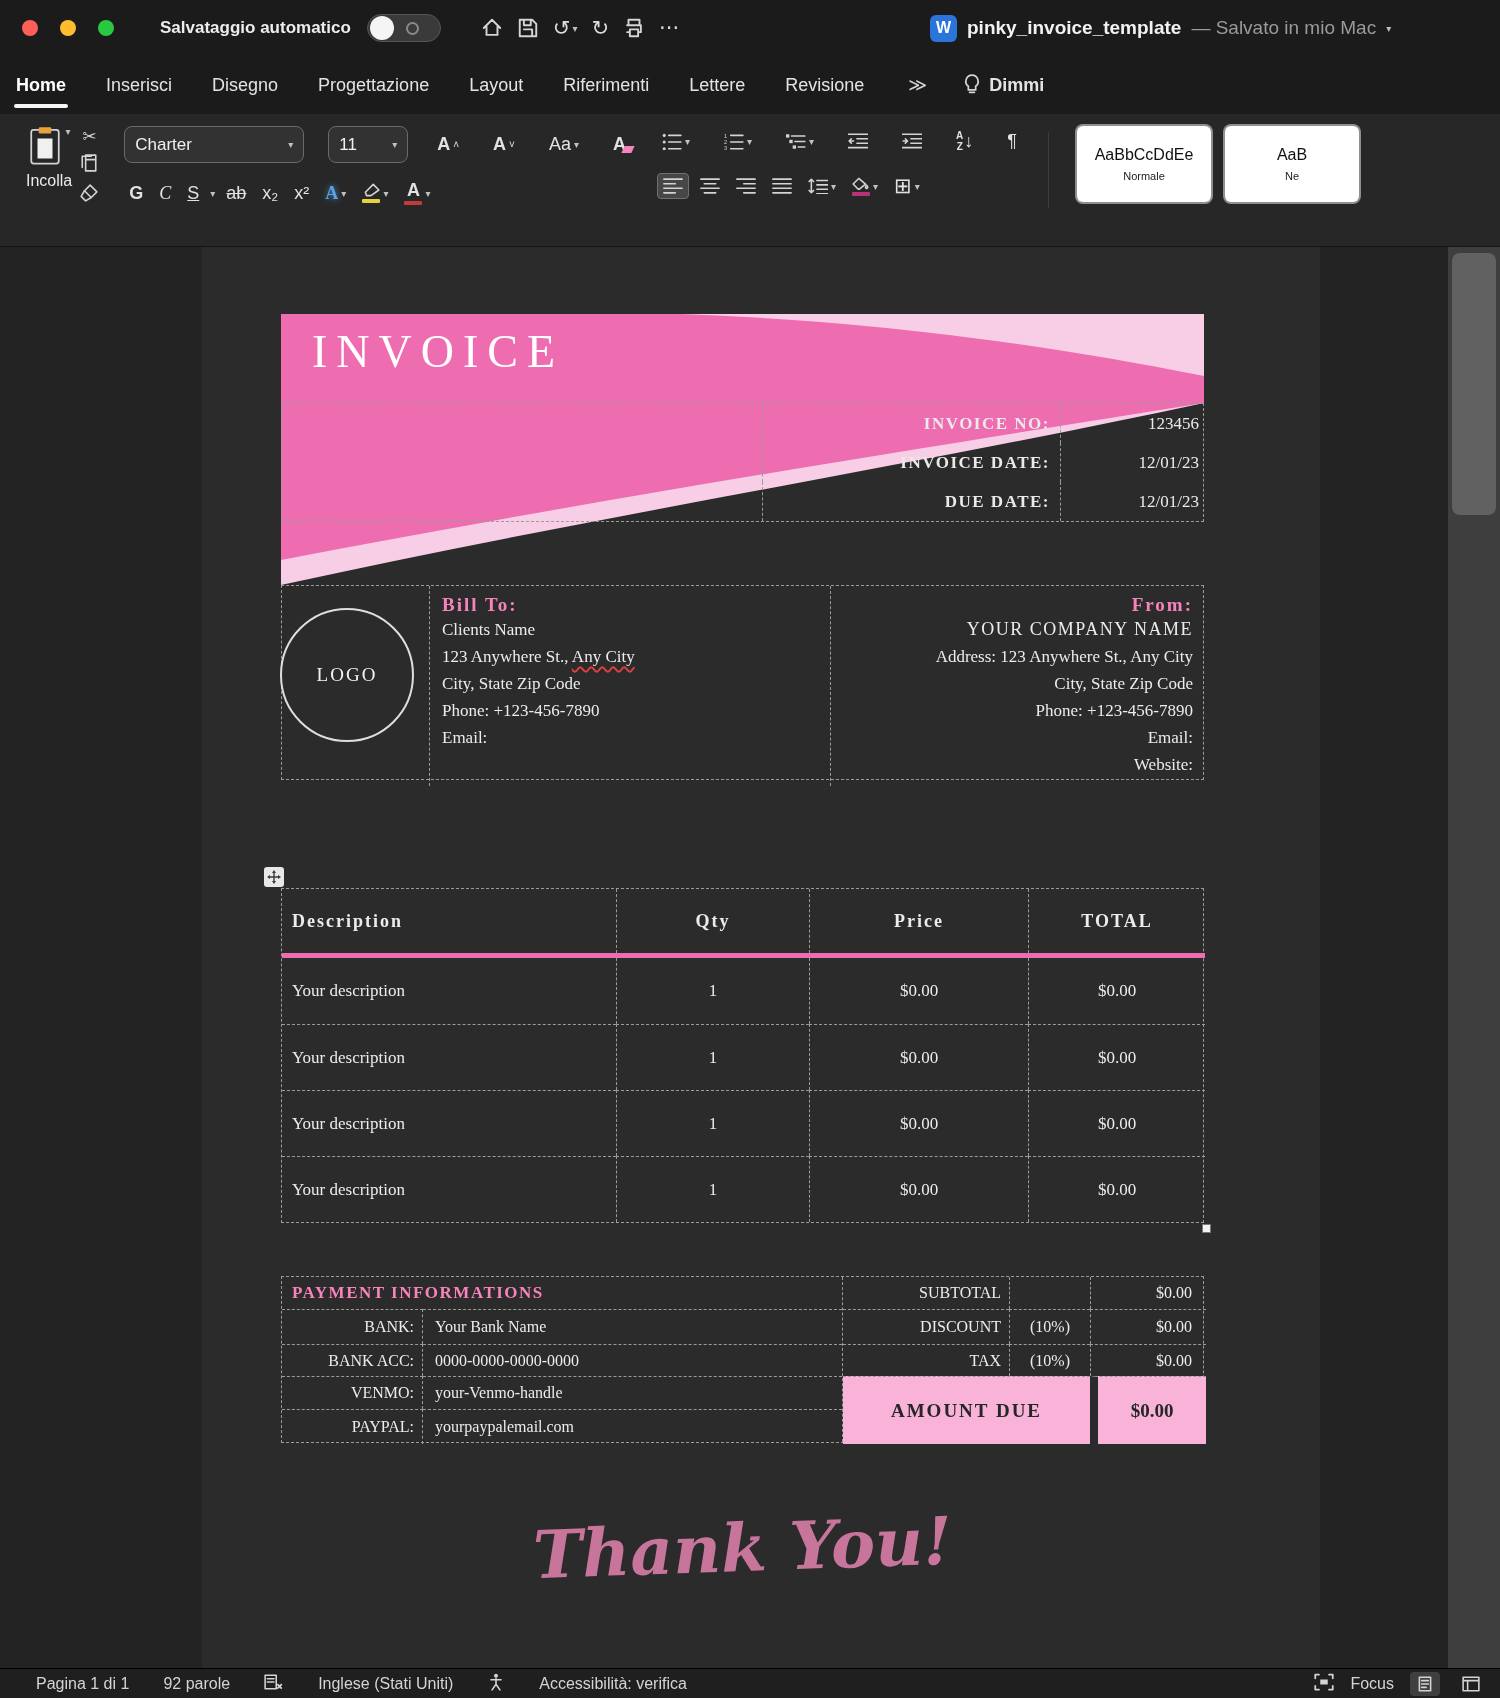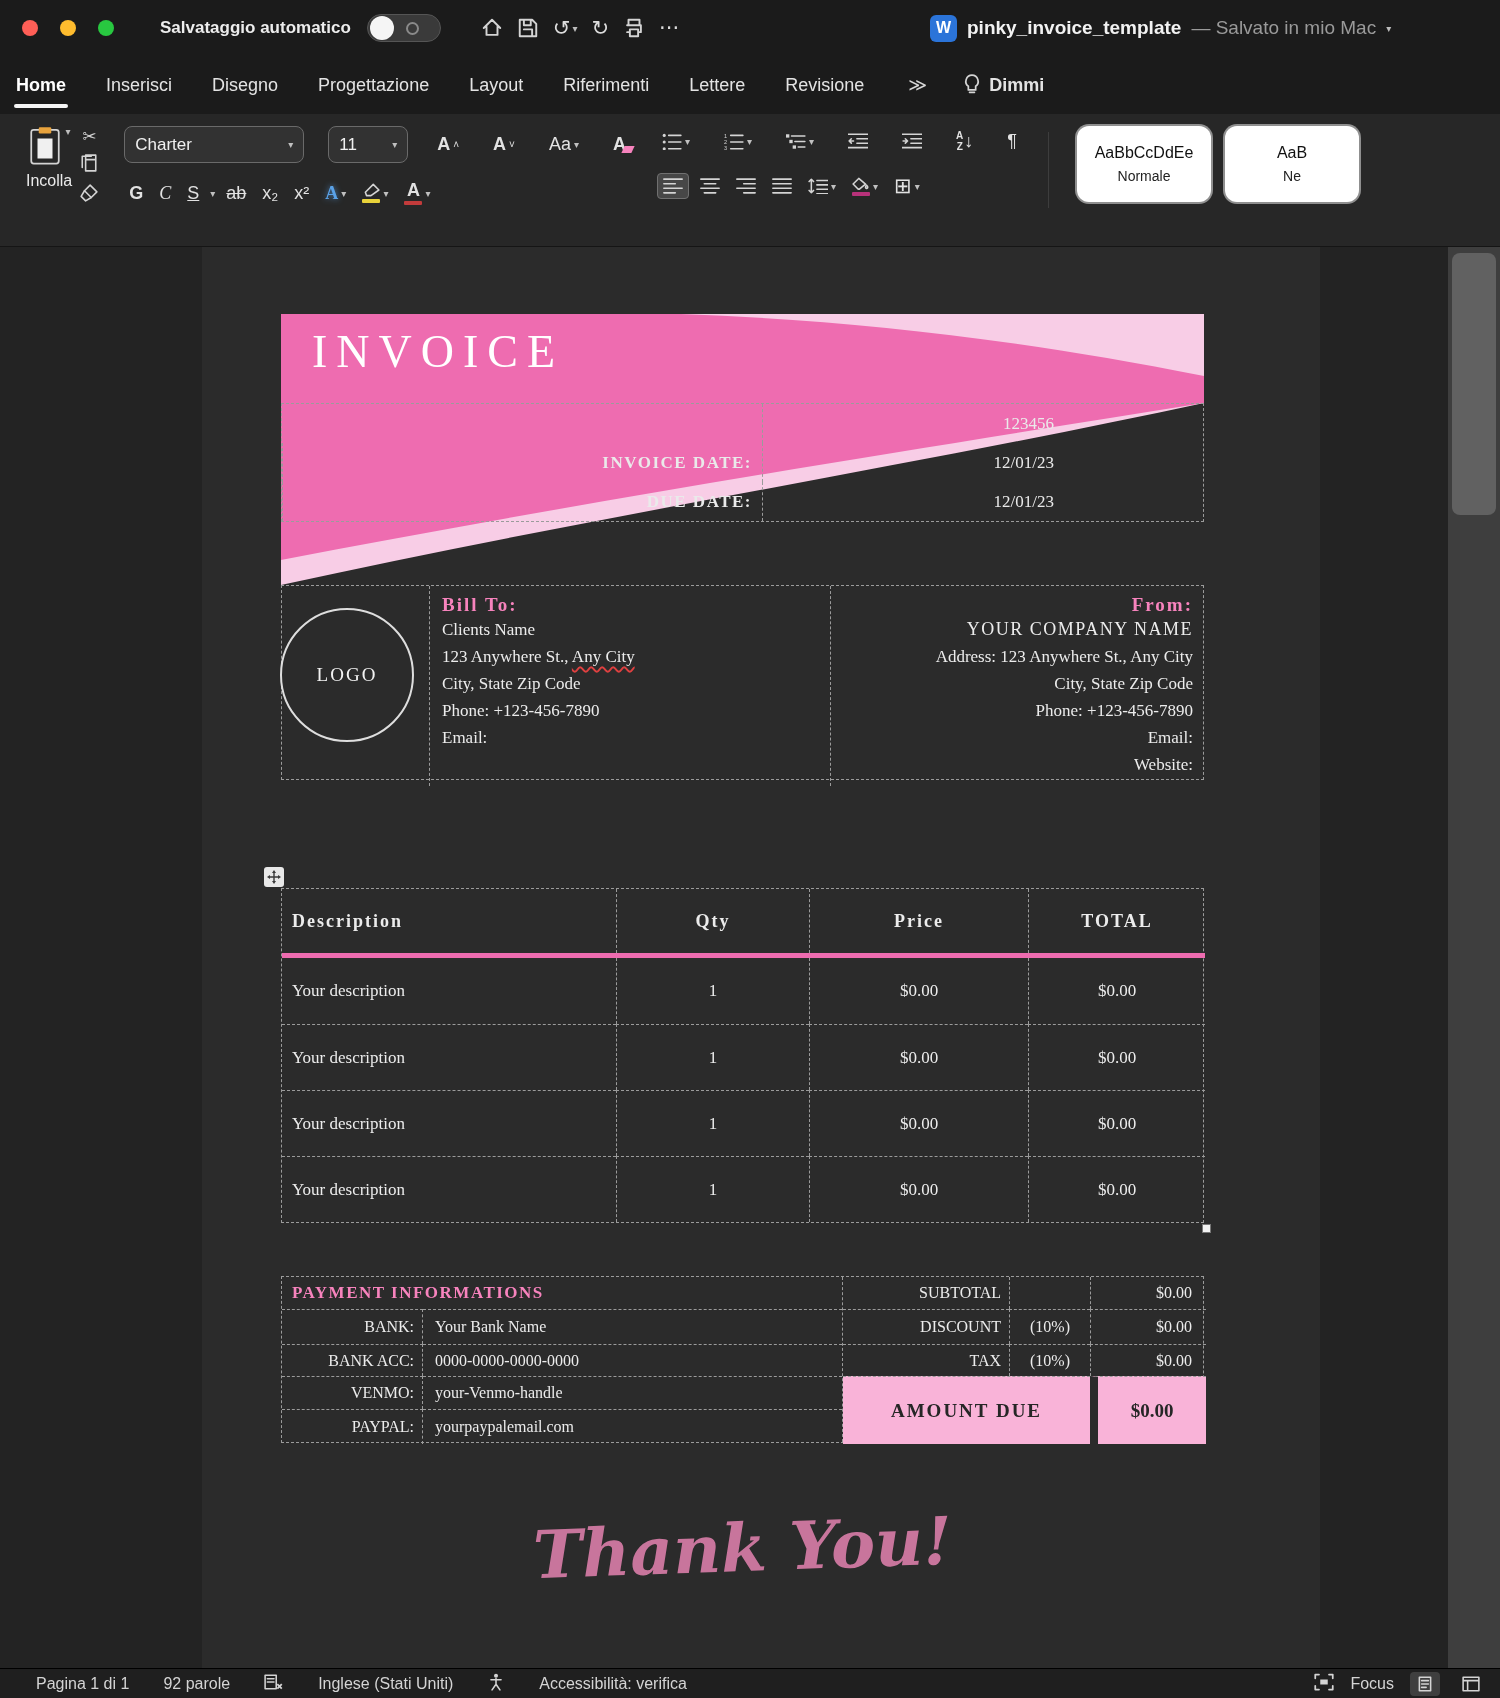--- a/index.html
+++ b/index.html
@@ -53,23 +53,23 @@
   .clr-a{position:relative;font-weight:bold}
   .clr-a::after{content:"";position:absolute;right:-7px;bottom:2px;width:10px;height:7px;background:var(--pinktext,#f783bd);transform:skewX(-25deg)}
   .underbar{display:flex;flex-direction:column;align-items:center;line-height:1}
   .underbar .bar{width:18px;height:4px;margin-top:2px;border-radius:1px}
   .grow-a{font-weight:bold}
   .sup-mini{font-size:10px;vertical-align:super}
   .sortb{display:flex;align-items:center;gap:1px}
   .sort-lt{display:flex;flex-direction:column;font-size:10px;line-height:1.1;font-weight:bold}
   .vsep{width:1px;height:76px;background:#3d3d3d;margin:6px 22px 0 0}
   .styles{display:flex;gap:14px;margin-left:6px}
-  .style-chip{width:134px;height:76px;background:#fff;border-radius:12px;box-shadow:0 0 0 2px #8f8f8f;display:flex;flex-direction:column;align-items:center;justify-content:center;gap:6px;cursor:default}
+  .style-chip{width:134px;height:76px;background:#fff;border-radius:6px;box-shadow:0 0 0 2px #8f8f8f;display:flex;flex-direction:column;align-items:center;justify-content:center;gap:6px;cursor:default}
   .style-prev{color:#111;font-size:16px}
-  .style-name{color:#222;font-size:14px}
+  .style-name{color:#222;font-size:11px}
 
   
   .doc-area{position:absolute;top:247px;left:0;right:0;bottom:30px;background:#232323}
   .page{position:absolute;left:202px;top:0;width:1118px;height:1421px;background:#2b2b2b}
   .serif{font-family:"Liberation Serif","DejaVu Serif",serif}
   .wave{position:absolute;left:79px;top:67px;width:923px;height:271px}
   .invoice-title{position:absolute;left:110px;top:78px;font-size:46px;font-weight:normal;letter-spacing:9px;color:#fff}
   .dash{border:1px dashed #9b9b9b}
   .meta{position:absolute;left:79px;top:156px;width:923px;height:119px;display:grid;grid-template-columns:480px 298px 145px;grid-template-rows:1fr 1fr 1fr;color:#eaeaea}
   .meta .c2{border-left:1px dashed #9b9b9b;display:flex;align-items:center;justify-content:flex-end;padding-right:10px;font-weight:bold;letter-spacing:1.5px;font-size:17px}
@@ -390,20 +390,21 @@
     <div class="page serif">
 
       <svg class="wave" viewBox="0 0 923 271" preserveAspectRatio="none">
         <path d="M0 0 H923 V89 C640 150 300 205 0 271 Z" fill="var(--palepink,#f8cde6)"></path>
         <path d="M0 0 H400 C560 6 720 22 923 62 L923 89 C640 134 300 188 0 246 Z" fill="var(--pink,#ee6cb0)"></path>
       </svg>
       <div class="invoice-title">INVOICE</div>
 
       <div class="meta dash">
         <div></div>
+        <div class="c2">INVOICE NO:</div>
         <div class="c3">123456</div>
         <div></div>
         <div class="c2">INVOICE DATE:</div>
         <div class="c3">12/01/23</div>
         <div></div>
         <div class="c2">DUE DATE:</div>
         <div class="c3">12/01/23</div>
       </div>
 
       <div class="info dash">

